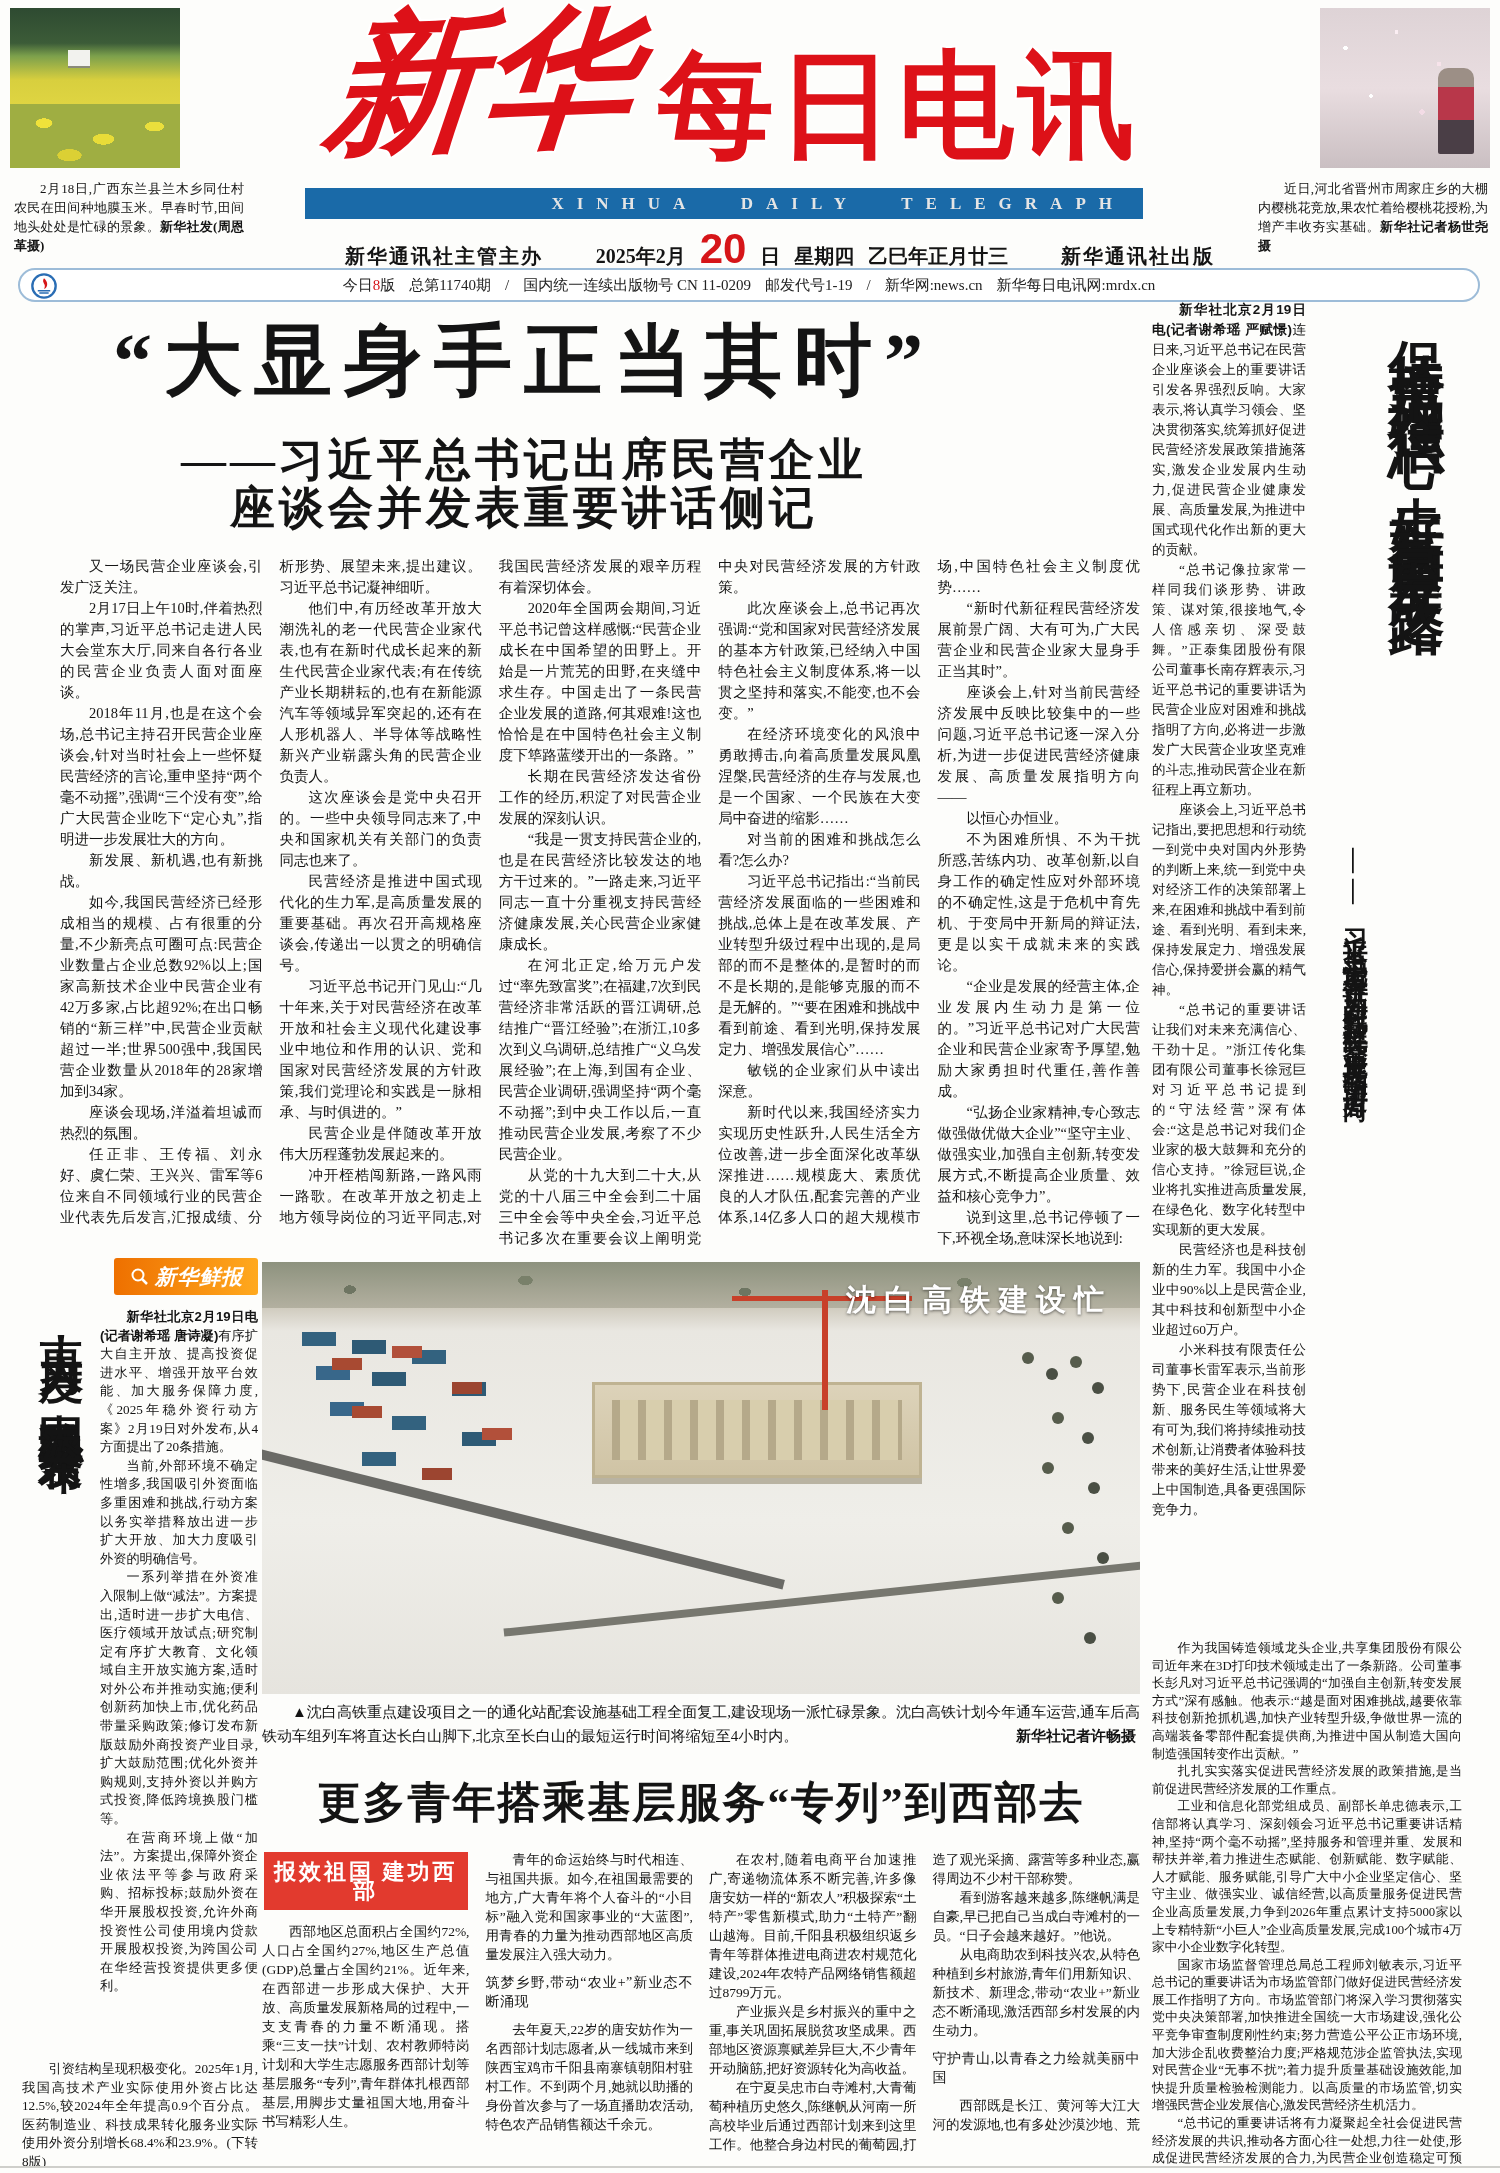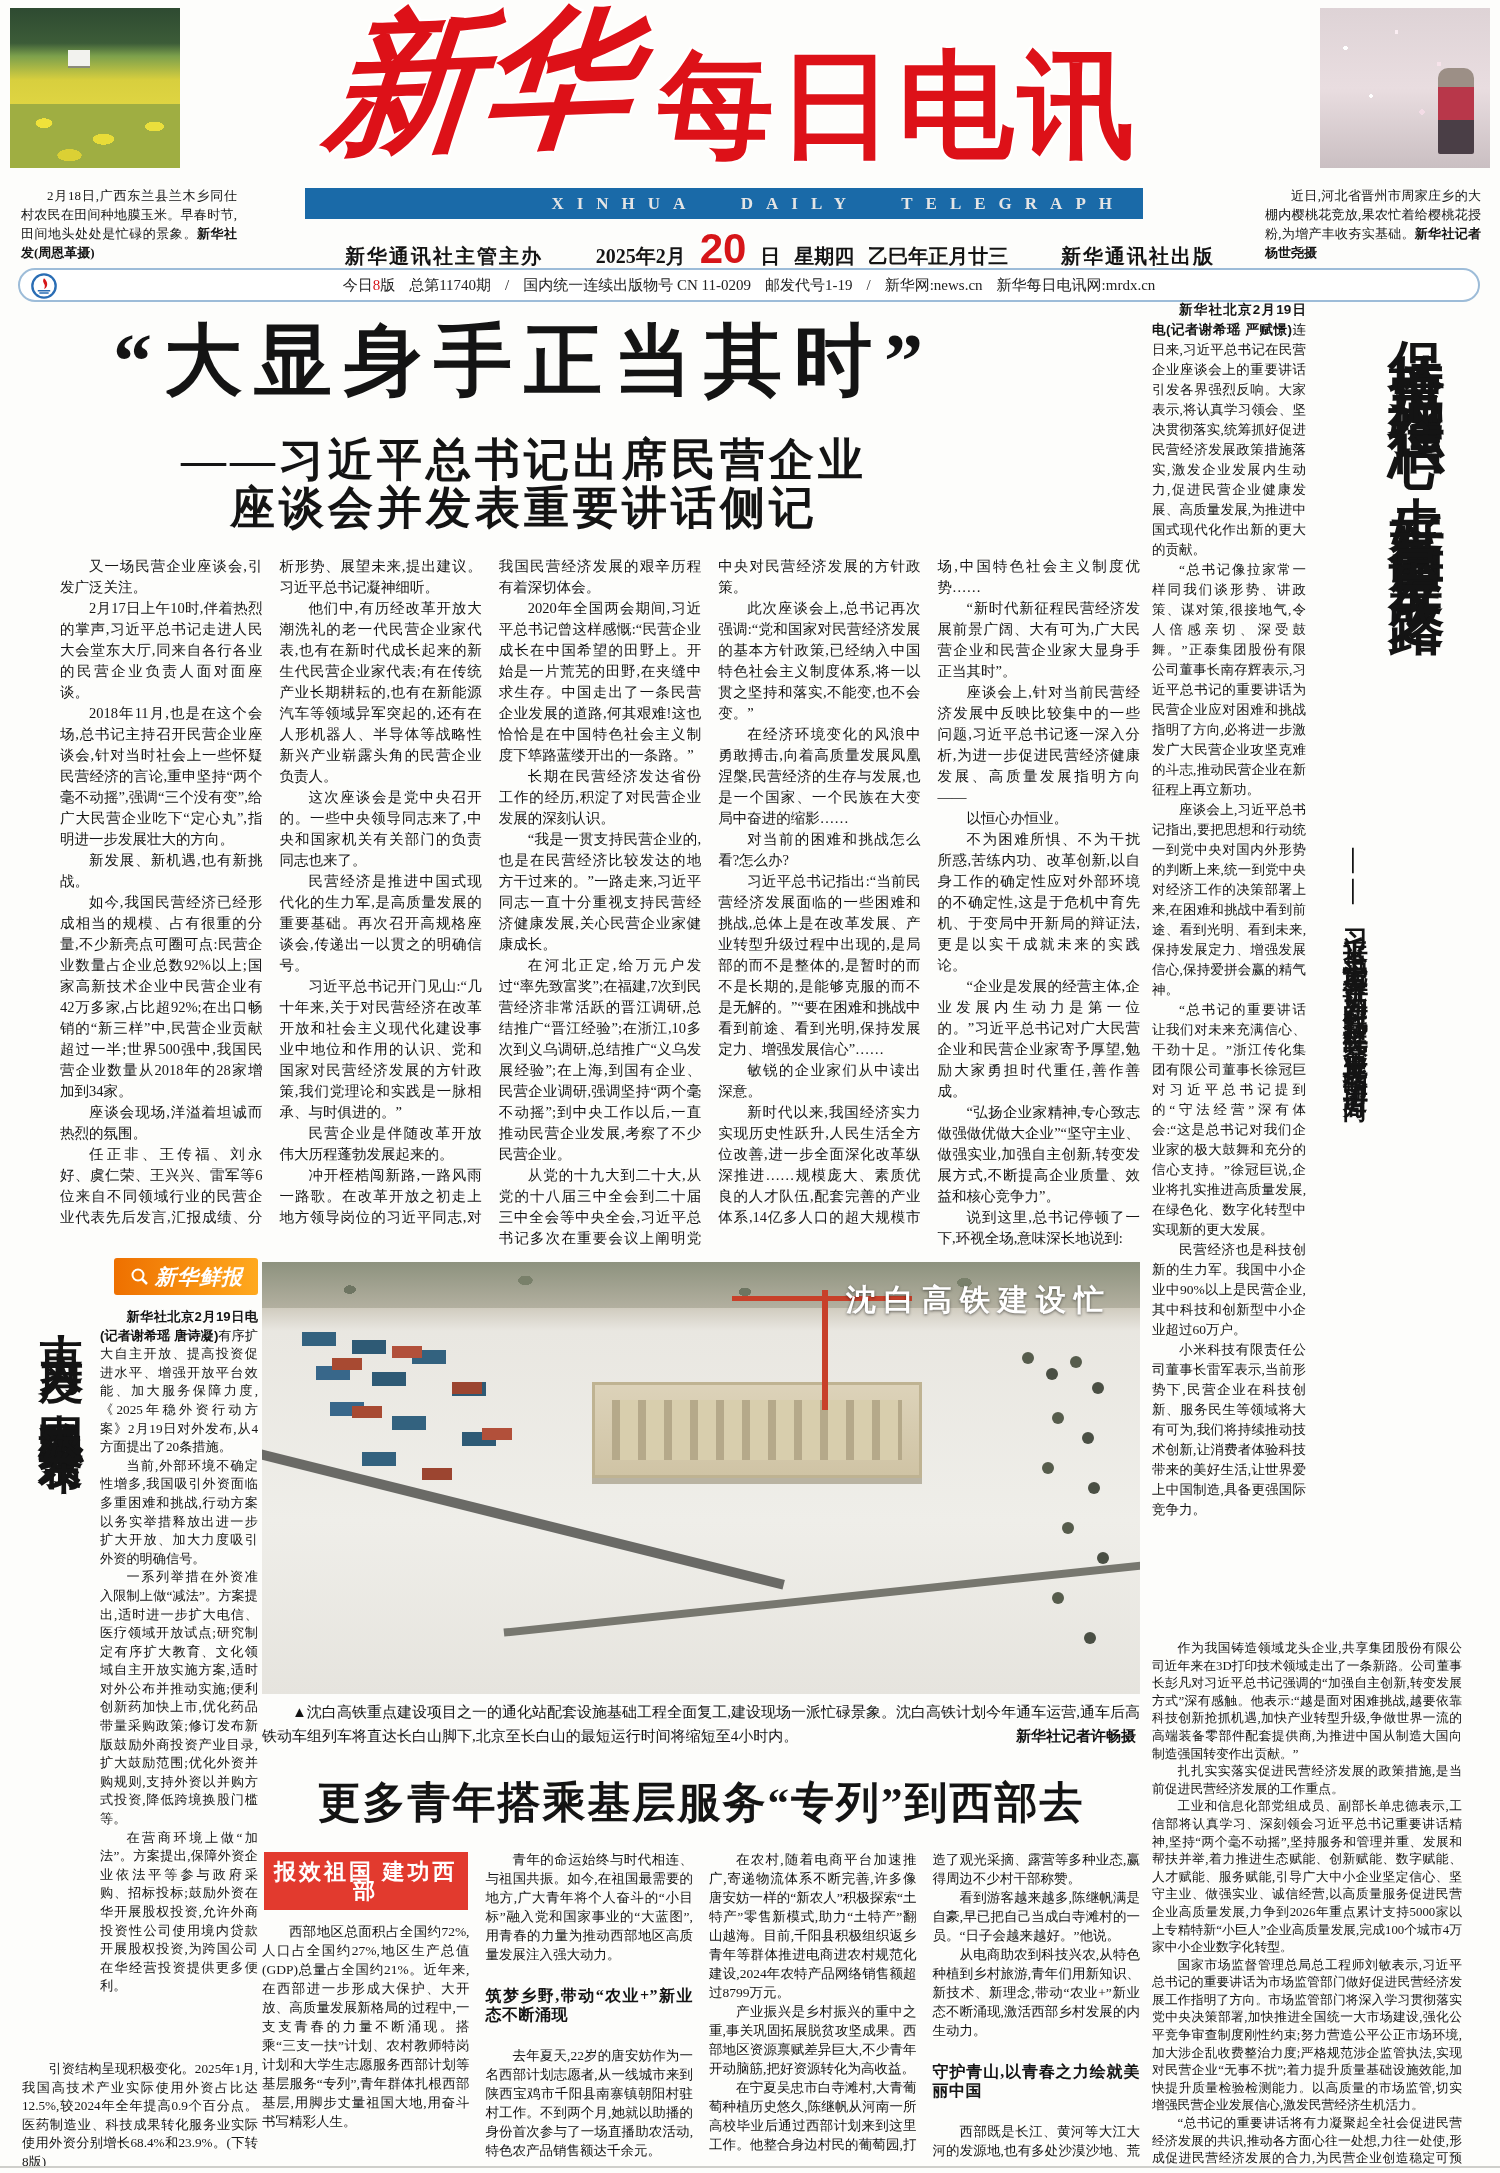--- a/index.html
+++ b/index.html
@@ -17,21 +17,21 @@
     radial-gradient(5px 5px at 45% 15%,#fbeef3 40%,transparent 41%),
     radial-gradient(6px 6px at 70% 35%,#f7e3ea 40%,transparent 41%),
     radial-gradient(5px 5px at 30% 55%,#fff 40%,transparent 41%),
     radial-gradient(7px 7px at 60% 65%,#f3dce6 40%,transparent 41%),
     linear-gradient(180deg,#ded3d6 0%,#e9dde0 50%,#cabfc2 100%);}
   .pr-person{position:absolute;right:16px;bottom:14px;width:36px;height:86px;background:linear-gradient(180deg,#9c8f86 0 22%,#b8374a 22% 60%,#4a3e46 60% 100%);border-radius:10px 10px 2px 2px;}
   .tcap{position:absolute;top:173px;width:242px;font-size:13px;line-height:19px;text-align:justify;}
   .tcap.left{left:8px;}
   .tcap.right{left:1252px;}
   .tcap .credit{font-weight:bold;}
-  .tcap p{margin:13px;text-indent:2em;}
+  .tcap p{margin:6px;text-indent:2em;}
   
   #masthead{position:absolute;left:250px;top:10px;width:900px;height:225px;}
   .mh-bar{position:absolute;left:55px;top:178px;width:838px;height:31px;background:#1a6aa8;display:flex;align-items:center;justify-content:flex-end;padding-right:18px;}
   .mh-bar span{color:#e5e5e5;font-weight:bold;font-size:17px;letter-spacing:13px;word-spacing:26px;font-family:"Liberation Serif",serif;}
   .mh-calli{position:absolute;left:78px;top:-4px;font-size:152px;line-height:1;font-weight:900;font-style:italic;color:#dd1118;transform:skewX(-7deg) rotate(-2deg);text-shadow:2px 2px 0 #fff,-2px -2px 0 #fff,2px -2px 0 #fff,-2px 2px 0 #fff;z-index:2;}
   .mh-rest{position:absolute;left:408px;top:38px;font-size:116px;line-height:1;font-weight:900;color:#dd1118;letter-spacing:4px;text-shadow:2px 2px 0 #fff,-2px -2px 0 #fff,2px -2px 0 #fff,-2px 2px 0 #fff;z-index:2;}
   
   #dateline{position:absolute;left:345px;top:232px;width:870px;height:34px;display:flex;align-items:baseline;justify-content:space-between;font-weight:bold;gap:29px;}
   #dateline .side{font-size:20px;letter-spacing:2px;}
   #dateline .mid{font-size:20px;display:flex;align-items:baseline;gap:14px;}
@@ -39,21 +39,21 @@
   #infobar{position:absolute;left:18px;top:268px;width:1462px;height:34px;border:2px solid #9dbcd8;border-radius:17px;display:flex;align-items:center;justify-content:center;gap:14px;font-size:15px;color:#222;background:#fff;}
   #infobar .red{color:#d61518;}
   #infobar .emblem{position:absolute;left:10px;top:2px;}
   
   .h-quote{position:absolute;left:60px;top:314px;width:928px;text-align:center;font-size:78px;font-weight:900;letter-spacing:12px;line-height:1.2;}
   .h-sub{position:absolute;left:60px;width:928px;text-align:center;font-size:45px;font-weight:900;letter-spacing:4px;}
   .h-sub.s1{top:430px;}
   .h-sub.s2{top:478px;}
   
   .prose p{margin:0;text-indent:2em;text-align:justify;}
-  .prose p.crosshead{font-weight:700;text-indent:0;font-size:16px;margin:22px 0;letter-spacing:0.5px;}
+  .prose p.crosshead{font-weight:400;text-indent:0;font-size:14px;margin:9px 0;letter-spacing:0.5px;}
   .prose p b{font-family:"Liberation Sans","DejaVu Sans",sans-serif;font-weight:bold;}
   .prose p.kicker{background:#e23a2e;color:#fff;font-weight:900;text-align:center;text-indent:0;font-size:22px;letter-spacing:3px;padding:10px 0;margin:2px 2px 12px 2px;}
   #lead-body{position:absolute;left:60px;top:556px;width:1080px;height:700px;column-count:5;column-gap:17px;font-size:14.5px;line-height:21px;overflow:hidden;}
   
   #right-col-top{position:absolute;left:1152px;top:300px;width:154px;height:1332px;font-size:13.5px;line-height:20px;overflow:hidden;}
   #right-subtitle{position:absolute;left:1312px;top:300px;width:60px;height:1332px;writing-mode:vertical-rl;text-orientation:mixed;font-size:25px;font-weight:900;letter-spacing:6px;display:flex;justify-content:center;}
   #right-vhead{position:absolute;left:1372px;top:296px;width:90px;height:1340px;writing-mode:vertical-rl;text-orientation:upright;font-size:56px;font-weight:900;letter-spacing:13px;line-height:90px;}
   #right-vhead .part2{padding-top:52px;}
   #right-col-bottom{position:absolute;left:1152px;top:1640px;width:310px;height:526px;font-size:12.8px;line-height:17.6px;overflow:hidden;}
   

